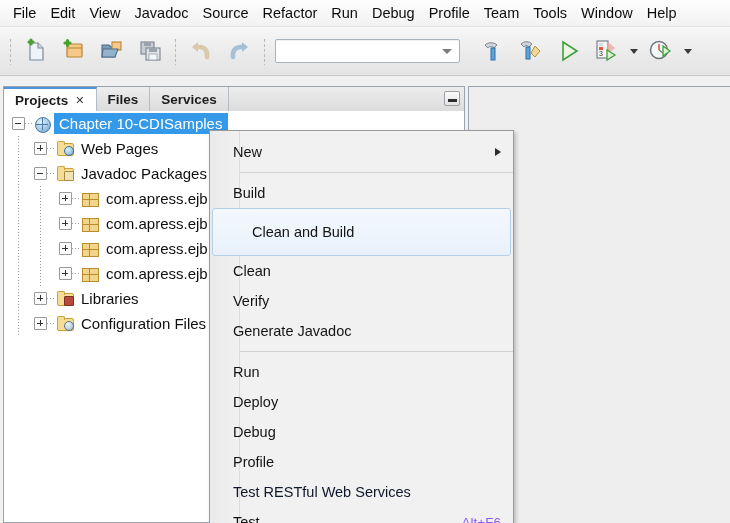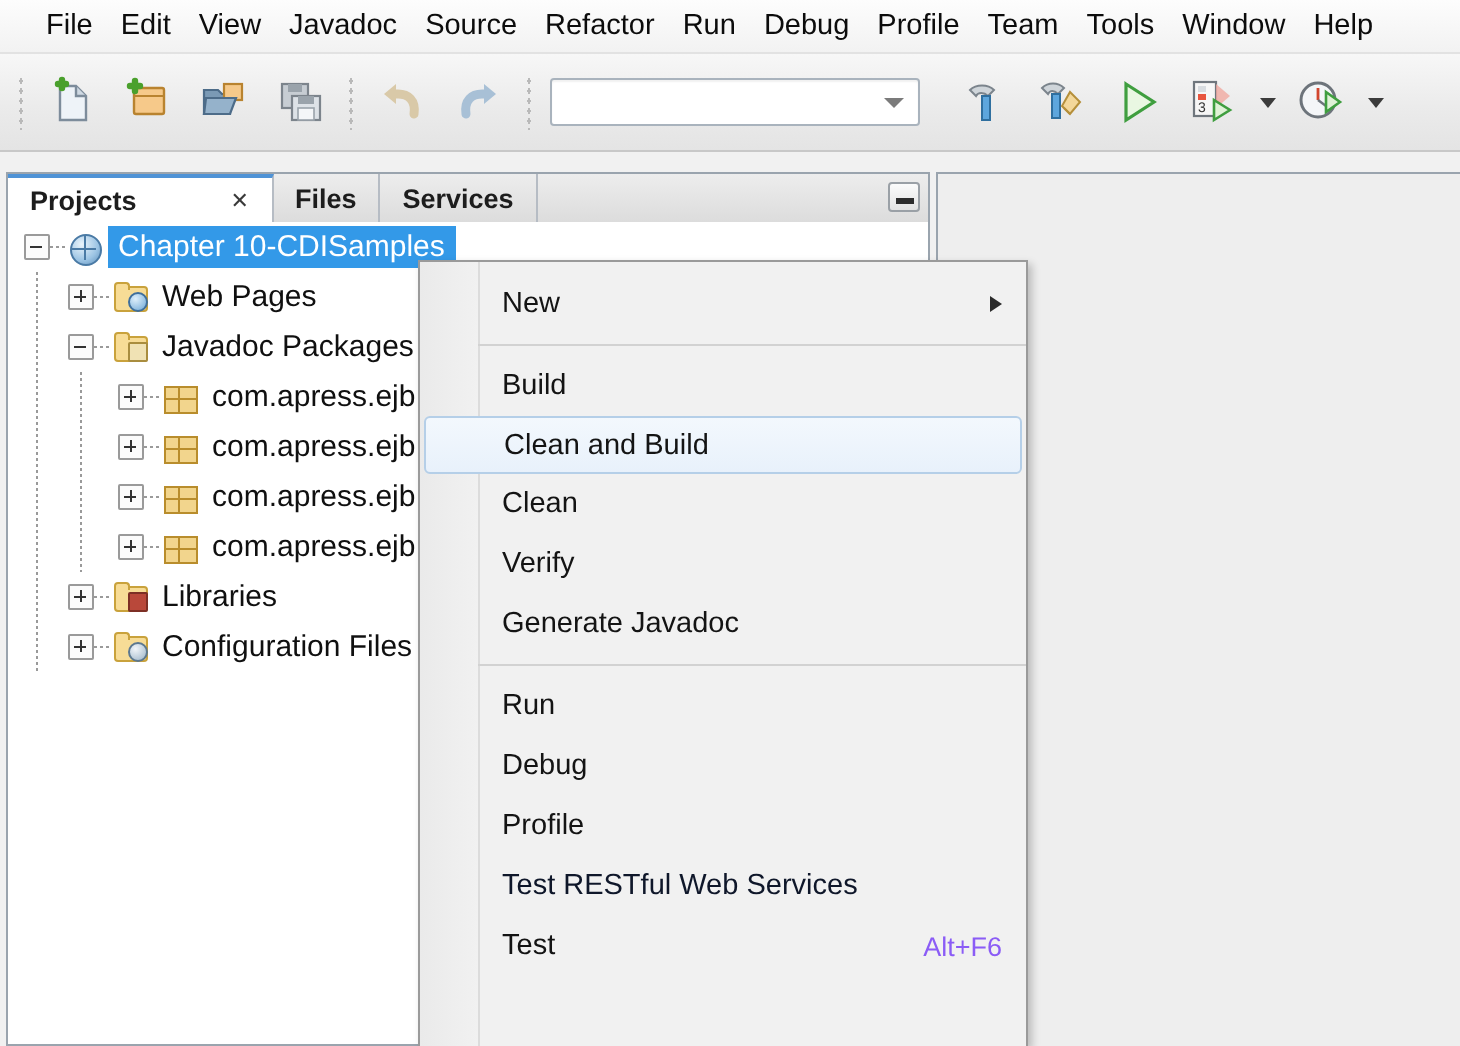--- a/index.html
+++ b/index.html
@@ -8,21 +8,21 @@
     font-family:"Liberation Sans",sans-serif;
     background:#f0f0f0;
     -webkit-font-smoothing:antialiased;
   }
   .app{position:relative;width:730px;height:523px;background:#f1f1f1;}
 
   
   .menubar{
     position:absolute;left:0;top:0;width:730px;height:27px;
     background:linear-gradient(#fdfdfd,#f2f2f2);
-    display:flex;align-items:center;padding-left:16px;box-sizing:border-box;
+    display:flex;align-items:center;padding-left:6px;box-sizing:border-box;
     border-bottom:1px solid #e2e2e2;
   }
   .menubar .mi{
     font-size:14.5px;color:#0c0c0c;padding:3px 7px;white-space:nowrap;cursor:default;
   }
 
   
   .toolbar{
     position:absolute;left:0;top:27px;width:730px;height:49px;
     background:linear-gradient(#f7f7f7,#ebebeb 55%,#e4e4e4);
@@ -48,21 +48,21 @@
   
   .tabstrip{
     position:absolute;left:3px;top:86px;width:462px;height:26px;
     background:linear-gradient(#f4f4f4,#e6e6e6);
     border:1px solid #9aa4ae;box-sizing:border-box;display:flex;align-items:stretch;
   }
   .tab{
     display:flex;align-items:center;padding:0 11px;font-size:13.5px;font-weight:bold;color:#1d1d1d;
     border-right:1px solid #b6bcc4;background:linear-gradient(#ededed,#dcdcdc);cursor:default;
   }
-  .tab.active{background:#ffffff;border-top:2px solid #4f93d6;padding-top:1px;gap:40px;}
+  .tab.active{background:#ffffff;border-top:2px solid #4f93d6;padding-top:1px;}
   .tab .close{font-size:11px;margin-left:7px;color:#3a3a3a;font-weight:normal;}
   .tabfill{flex:1;background:linear-gradient(#ededed,#dcdcdc);position:relative;}
   .minbtn{
     position:absolute;right:4px;top:4px;width:16px;height:15px;
     background:linear-gradient(#fbfbfb,#e3e3e3);border:1px solid #9aa0a6;border-radius:2px;
     display:flex;align-items:flex-end;justify-content:center;padding-bottom:3px;box-sizing:border-box;
   }
   .minbtn i{display:block;width:9px;height:3px;background:#2d2d2d;}
 
   
@@ -115,27 +115,27 @@
   .ctx{
     position:absolute;left:209px;top:130px;width:305px;height:393px;
     background:#f1f1f1;border:1px solid #9a9a9a;border-bottom:none;box-sizing:border-box;
     box-shadow:2px 2px 4px rgba(0,0,0,.22);
   }
   .ctx .gutter{position:absolute;left:0;top:0;width:29px;height:100%;
     background:linear-gradient(to right,#eaeaea,#f1f1f1);border-right:1px solid #dcdcdc;}
   .ctx .items{position:relative;padding-top:6px;}
   .ctxitem{
     height:30px;display:flex;align-items:center;position:relative;
-    font-size:14.5px;color:#141414;padding-left:41px;padding-right:12px;box-sizing:border-box;cursor:default;
+    font-size:14.5px;color:#141414;padding-left:23px;padding-right:12px;box-sizing:border-box;cursor:default;
   }
   .ctxitem.disabled{color:#0f172a;}
   .ctxitem.hover{
     background:linear-gradient(#f3f8fd,#e8f1fb);
     border:1px solid #b5cfe8;border-radius:3px;margin:0 2px;
-    padding-left:39px;height:29px;
+    padding-left:39px;height:48px;
   }
   .ctxitem .accel{margin-left:auto;font-size:13.5px;color:#8b5cf6;}
   .ctxitem .arrow{margin-left:auto;width:0;height:0;
     border-top:4.5px solid transparent;border-bottom:4.5px solid transparent;border-left:6px solid #2a2a2a;}
   .ctxsep{height:1px;background:#d2d2d2;margin:5px 0 5px 29px;}
 </style>
 </head>
 <body>
 
 <div class="app">
@@ -380,20 +380,23 @@
           <span>Verify</span>
         </div>
         <div class="ctxitem">
           <span>Generate Javadoc</span>
         </div>
         <div class="ctxsep"></div>
         <div class="ctxitem">
           <span>Run</span>
         </div>
         <div class="ctxitem">
+          <span>Deploy</span>
+        </div>
+        <div class="ctxitem">
           <span>Debug</span>
         </div>
         <div class="ctxitem">
           <span>Profile</span>
         </div>
         <div class="ctxitem disabled">
           <span>Test RESTful Web Services</span>
         </div>
         <div class="ctxitem">
           <span>Test</span>

